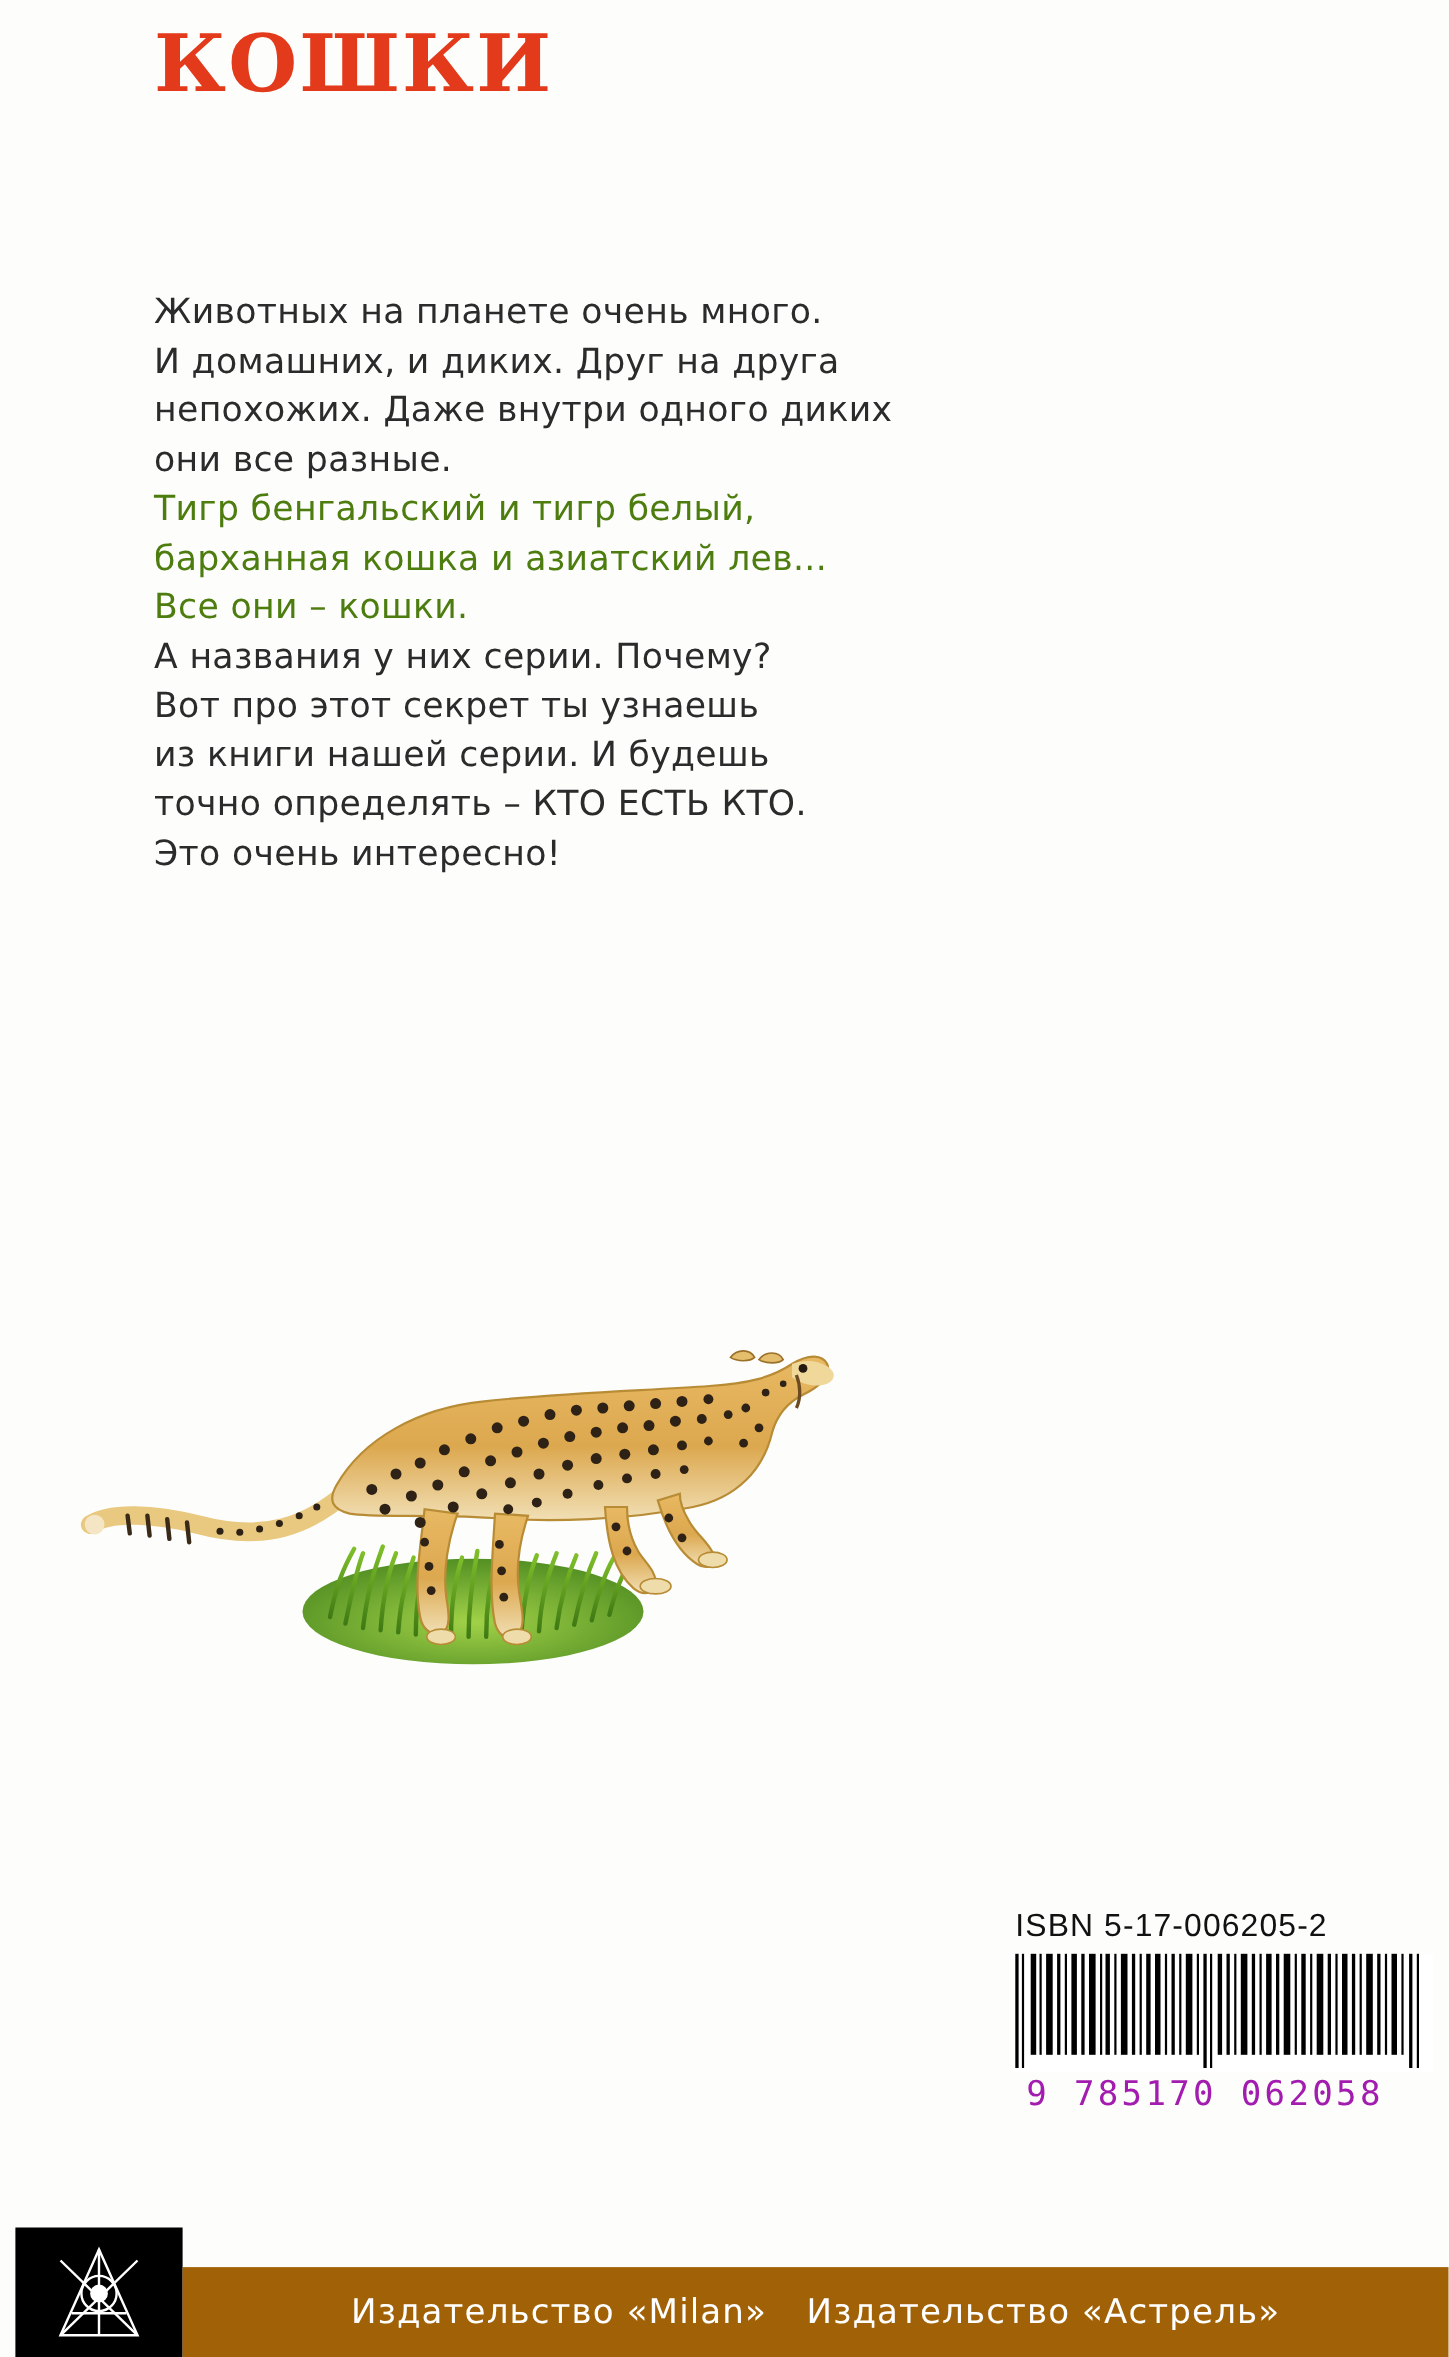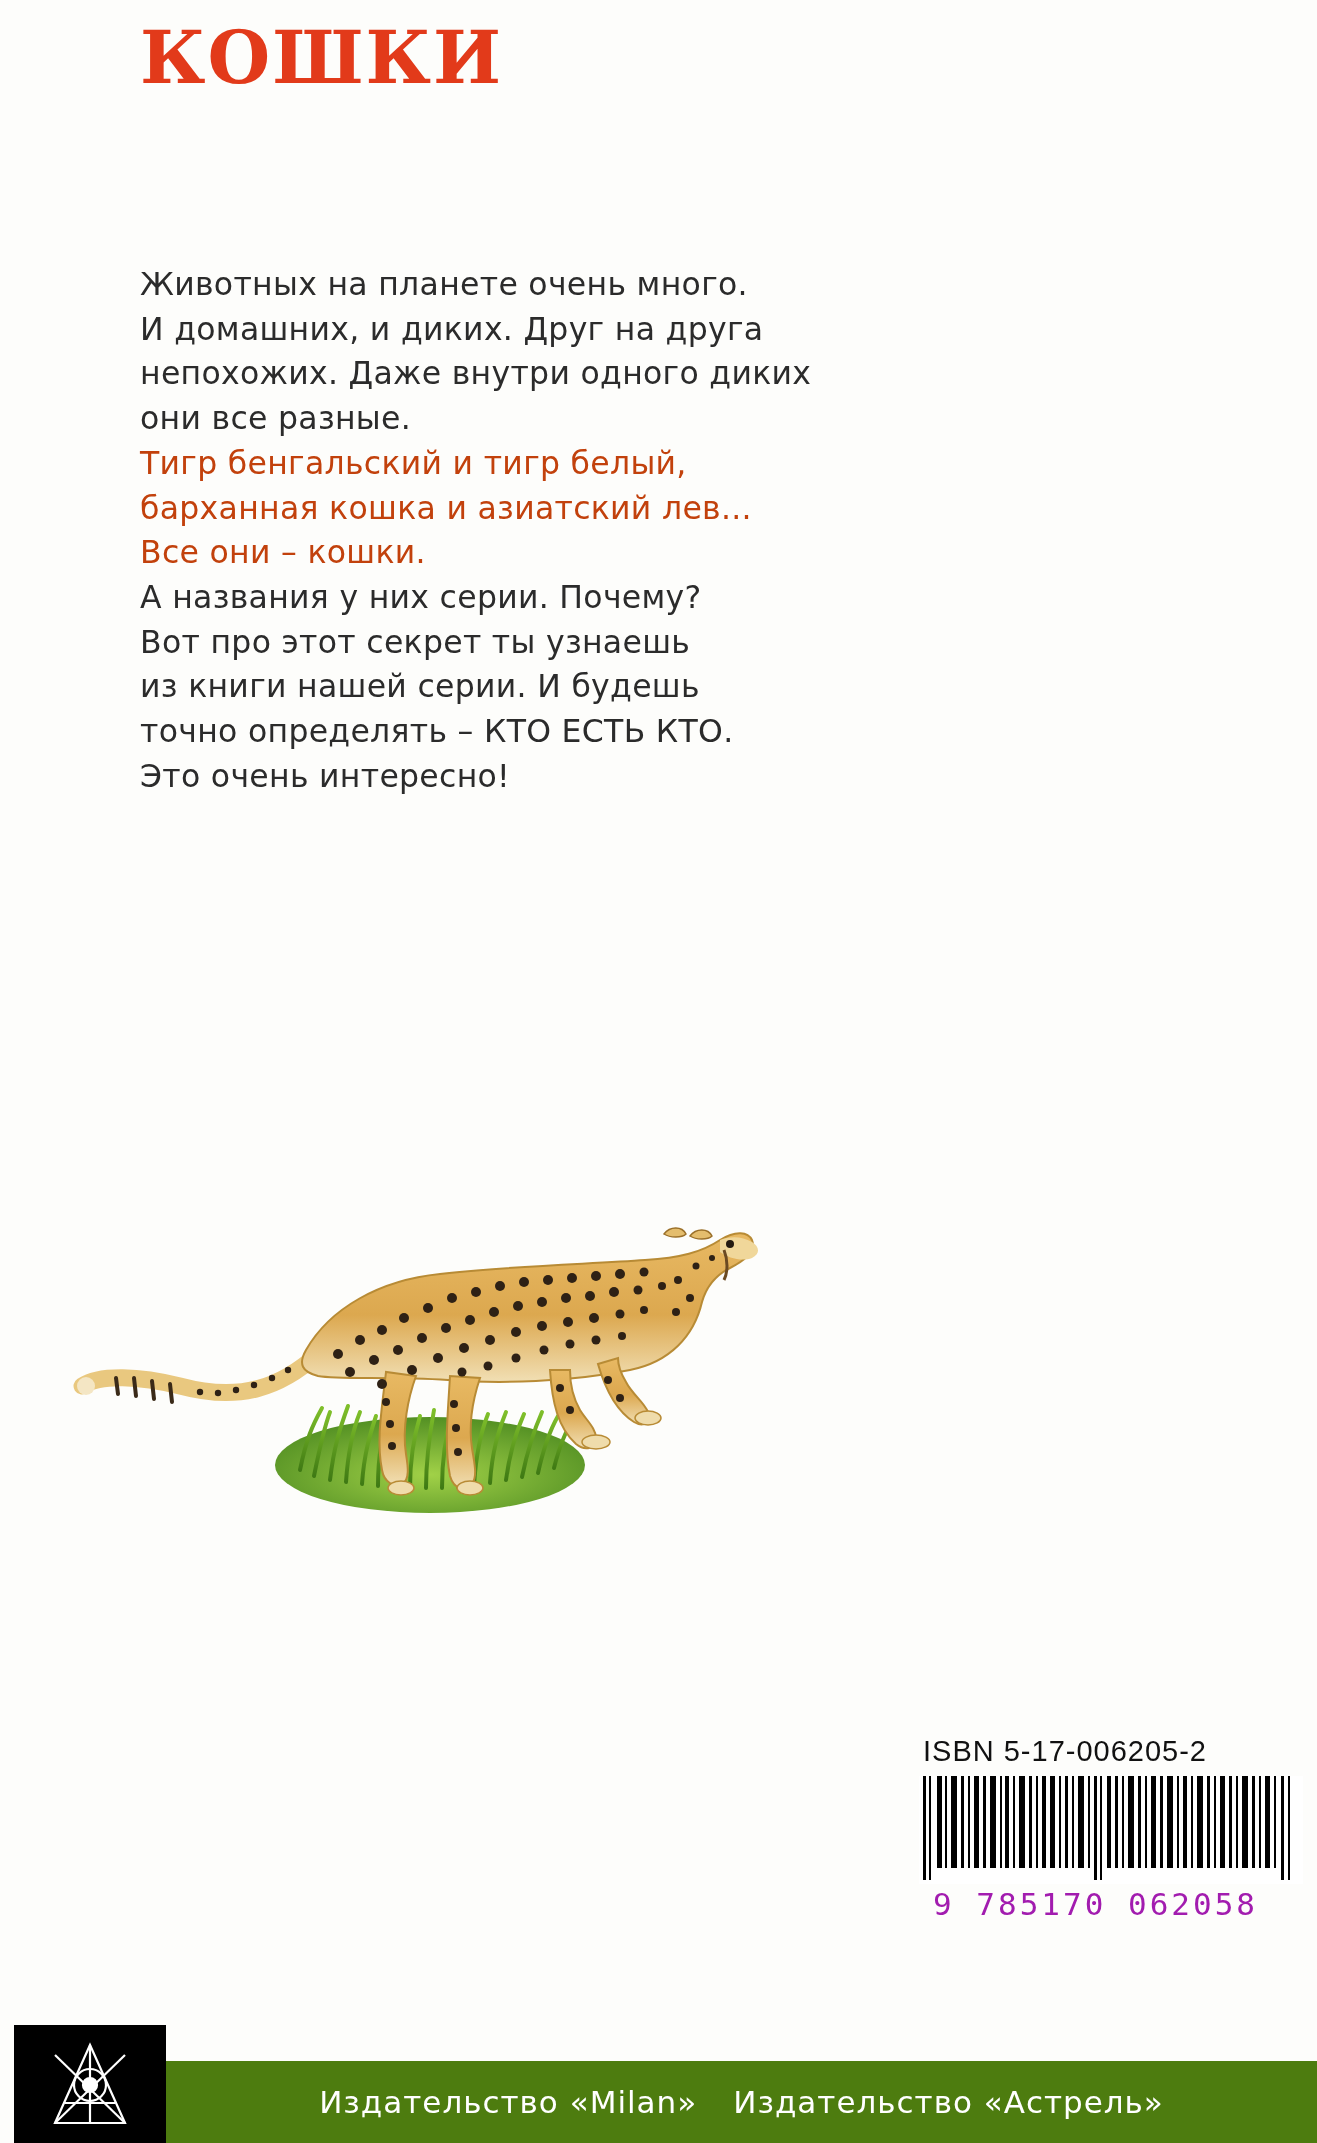--- a/index.html
+++ b/index.html
@@ -44,21 +44,21 @@
     width: 880px;
     font-size: 31.5px;
     line-height: 1.42;
     color: #2b2b2b;
     letter-spacing: 0.3px;
   }
   .blurb p {
     margin: 0;
   }
   .blurb p.accent {
-    color: #c2410c;
+    color: #4d7c0f;
   }
 
   
   .illustration {
     position: absolute;
     left: 30px;
     top: 1140px;
     width: 1010px;
     height: 450px;
   }
@@ -118,21 +118,21 @@
   .publisher-logo svg {
     display: block;
     margin: 10px auto 0 auto;
   }
   .footer-bar {
     position: absolute;
     left: 166px;
     bottom: 0;
     width: 1151px;
     height: 82px;
-    background: #4d7c0f;
+    background: #a16207;
     color: #fff;
     display: flex;
     align-items: center;
     justify-content: center;
     gap: 36px;
     font-size: 31px;
     letter-spacing: 1px;
     font-family: "DejaVu Sans", sans-serif;
   }
   .footer-bar span { white-space: nowrap; }

